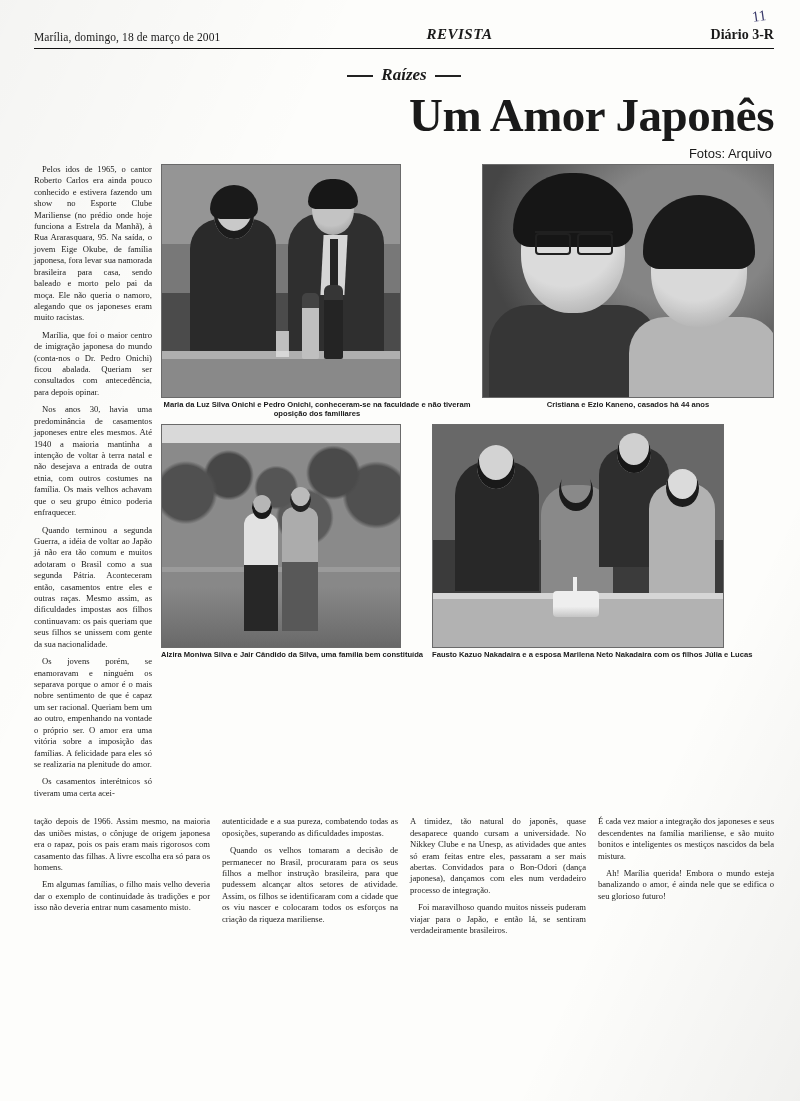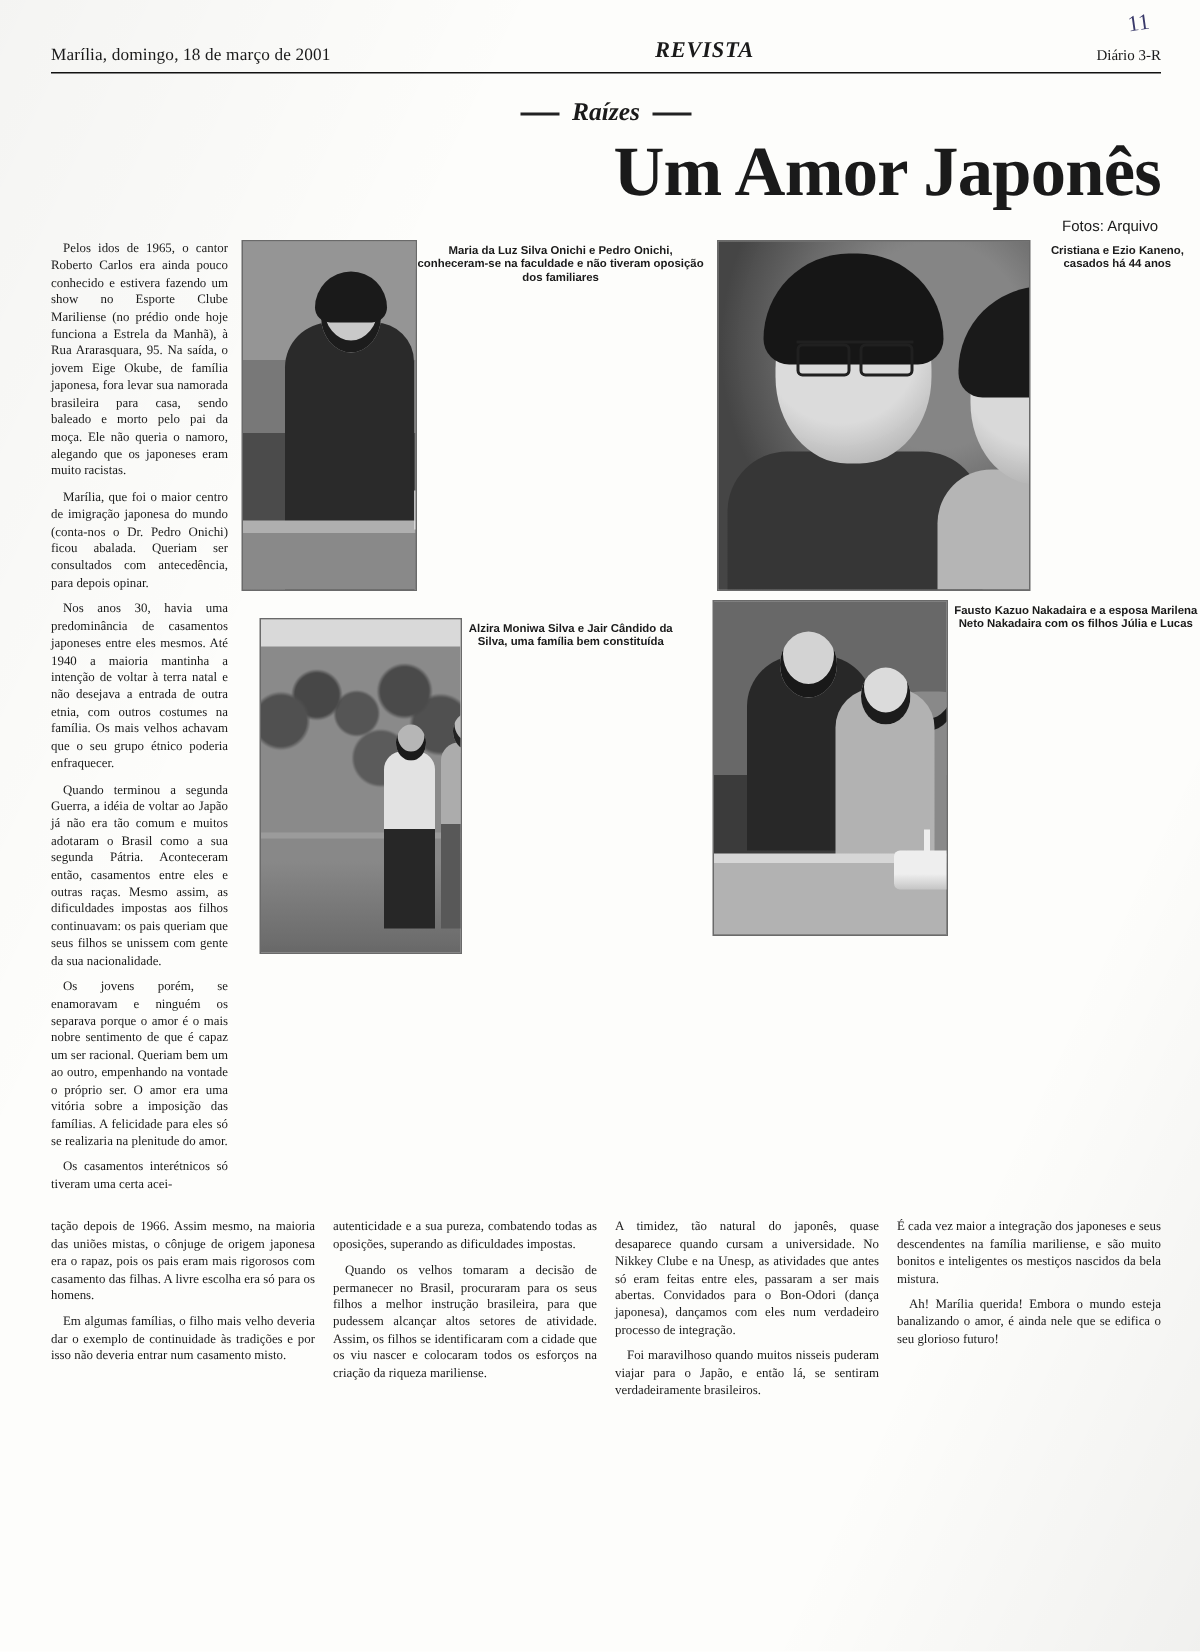--- a/index.html
+++ b/index.html
@@ -30,21 +30,21 @@
     border-bottom:1.4px solid #111;
     padding-bottom:5px;
   }
   .mast-left{font-size:11.5px;font-family:"Liberation Serif",serif;letter-spacing:.1px;}
   .mast-center{
     font-size:15px;font-weight:bold;font-style:italic;
     letter-spacing:.5px;
     font-family:"Liberation Serif",serif;
     transform:translateX(-6px);
   }
-  .mast-right{font-size:10px;font-weight:normal;font-family:"Liberation Serif",serif;}
+  .mast-right{font-size:14px;font-weight:bold;font-family:"Liberation Serif",serif;}
   .page-scribble{
     position:absolute;right:8px;top:-18px;
     font-size:15px;color:#3a3a6a;
     font-family:"Liberation Serif",serif;
     transform:rotate(-8deg);
   }
 
   
   .kicker-wrap{
     margin-top:16px;text-align:center;position:relative;height:22px;
@@ -67,39 +67,39 @@
     font-weight:bold;
     font-family:"Liberation Serif",serif;
     letter-spacing:-.5px;
     line-height:1.04;
     margin-top:4px;
     margin-bottom:6px;
   }
 
   
   .photo-credit{
-    text-align:right;font-size:10px;font-family:"Liberation Sans",sans-serif;
+    text-align:right;font-size:13px;font-family:"Liberation Sans",sans-serif;
     margin-bottom:3px;padding-right:2px;
   }
 
   
   .top-zone{display:flex;gap:9px;align-items:flex-start;}
   .col-lead{
     width:118px;flex:none;
     font-size:8.6px;line-height:1.33;
     text-align:justify;
     font-family:"Liberation Serif",serif;
     hyphens:auto;
   }
   .col-lead p{margin:0 0 6px 0;text-indent:8px;}
 
   .photo-area{flex:1;display:flex;flex-direction:column;gap:6px;}
   .photo-row{display:flex;gap:9px;}
 
-  .fig{display:flex;flex-direction:row;}
+  .fig{display:flex;flex-direction:column;}
   .frame{
     position:relative;overflow:hidden;
     border:1px solid #6b6b6b;
     background:#8d8d8d;
     filter:grayscale(1) contrast(1.04);
   }
   .cap{
     font-size:7.6px;font-family:"Liberation Sans",sans-serif;
     font-weight:bold;text-align:center;line-height:1.2;
     padding-top:2px;
@@ -369,21 +369,21 @@
                 <div class="glassesA"></div>
             <div class="bodyB"></div>
             <div class="faceB"></div>
                 <div class="hairB"></div>
           </div>
           <figcaption class="cap">Cristiana e Ezio Kaneno, casados há 44 anos</figcaption>
         </figure>
       </div>
 
       <div class="photo-row">
-        <figure class="fig" style="margin:12px;justify-content:space-between;">
+        <figure class="fig" style="margin:0;justify-content:space-between;">
           <div class="frame ph3">
             <div class="sky"></div>
                 <div class="trees"></div>
                 <div class="ground"></div>
             <div class="wfig"></div>
                 <div class="whead"></div>
             <div class="mfig"></div>
                 <div class="mhead"></div>
           </div>
           <figcaption class="cap">Alzira Moniwa Silva e Jair Cândido da Silva, uma família bem constituída</figcaption>

